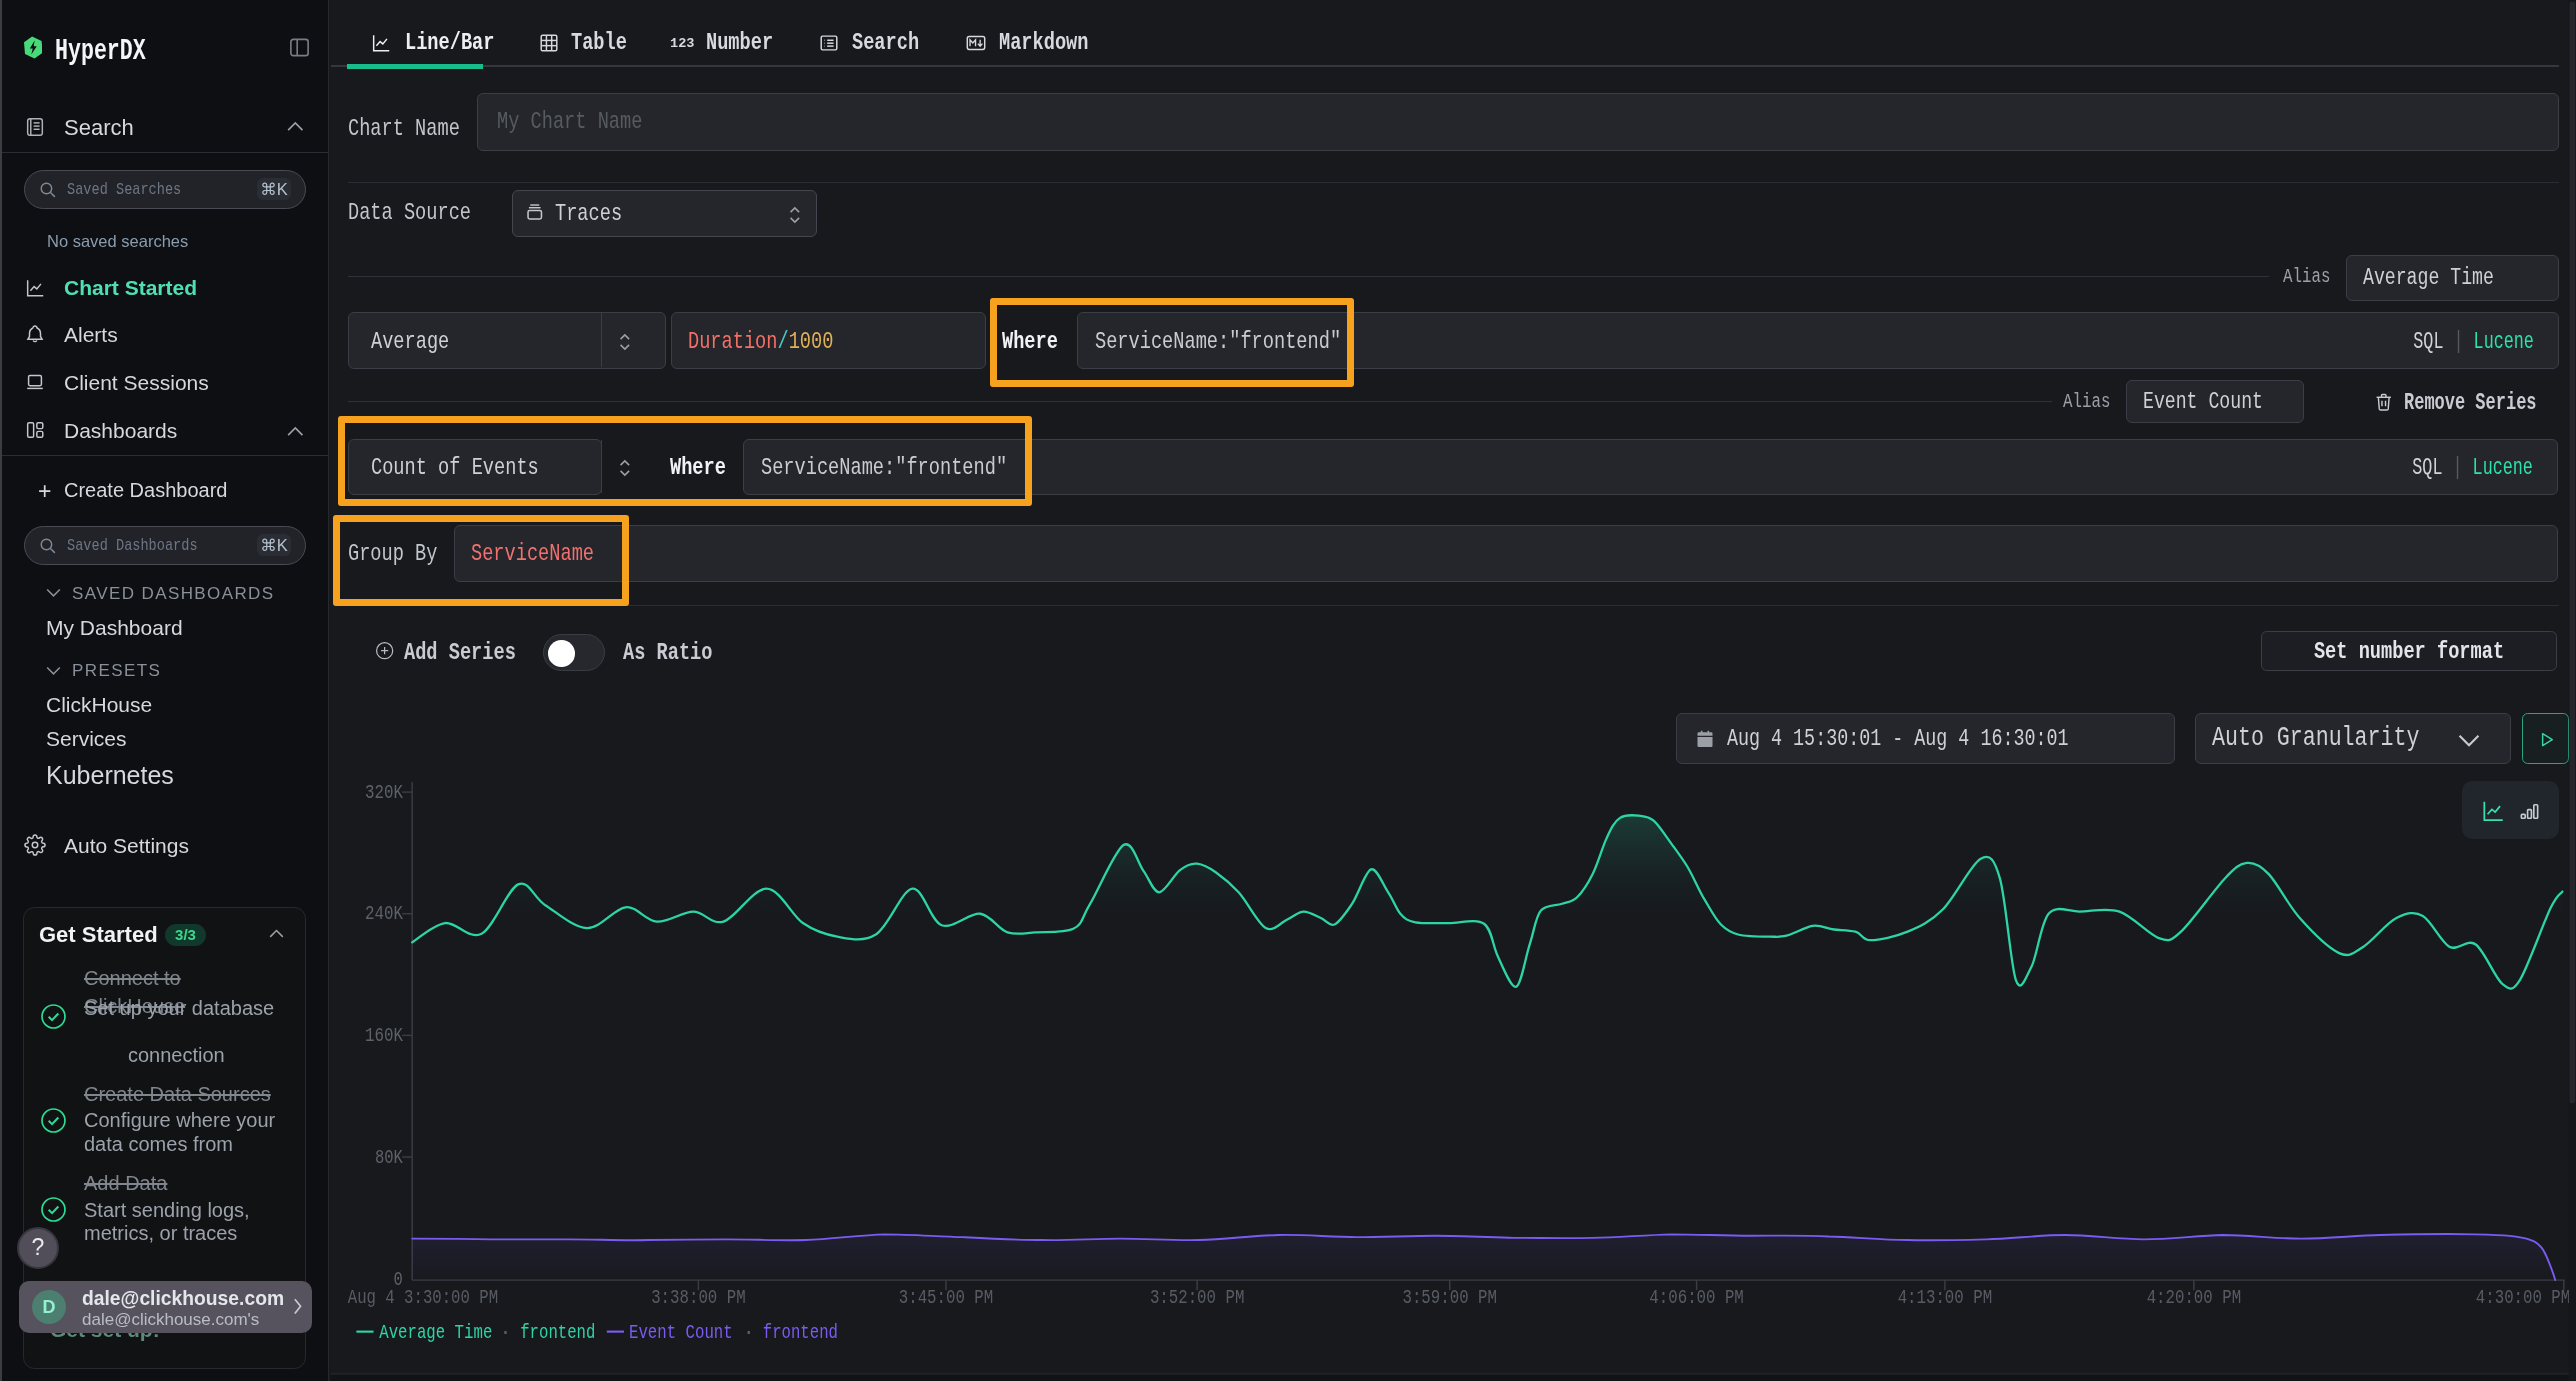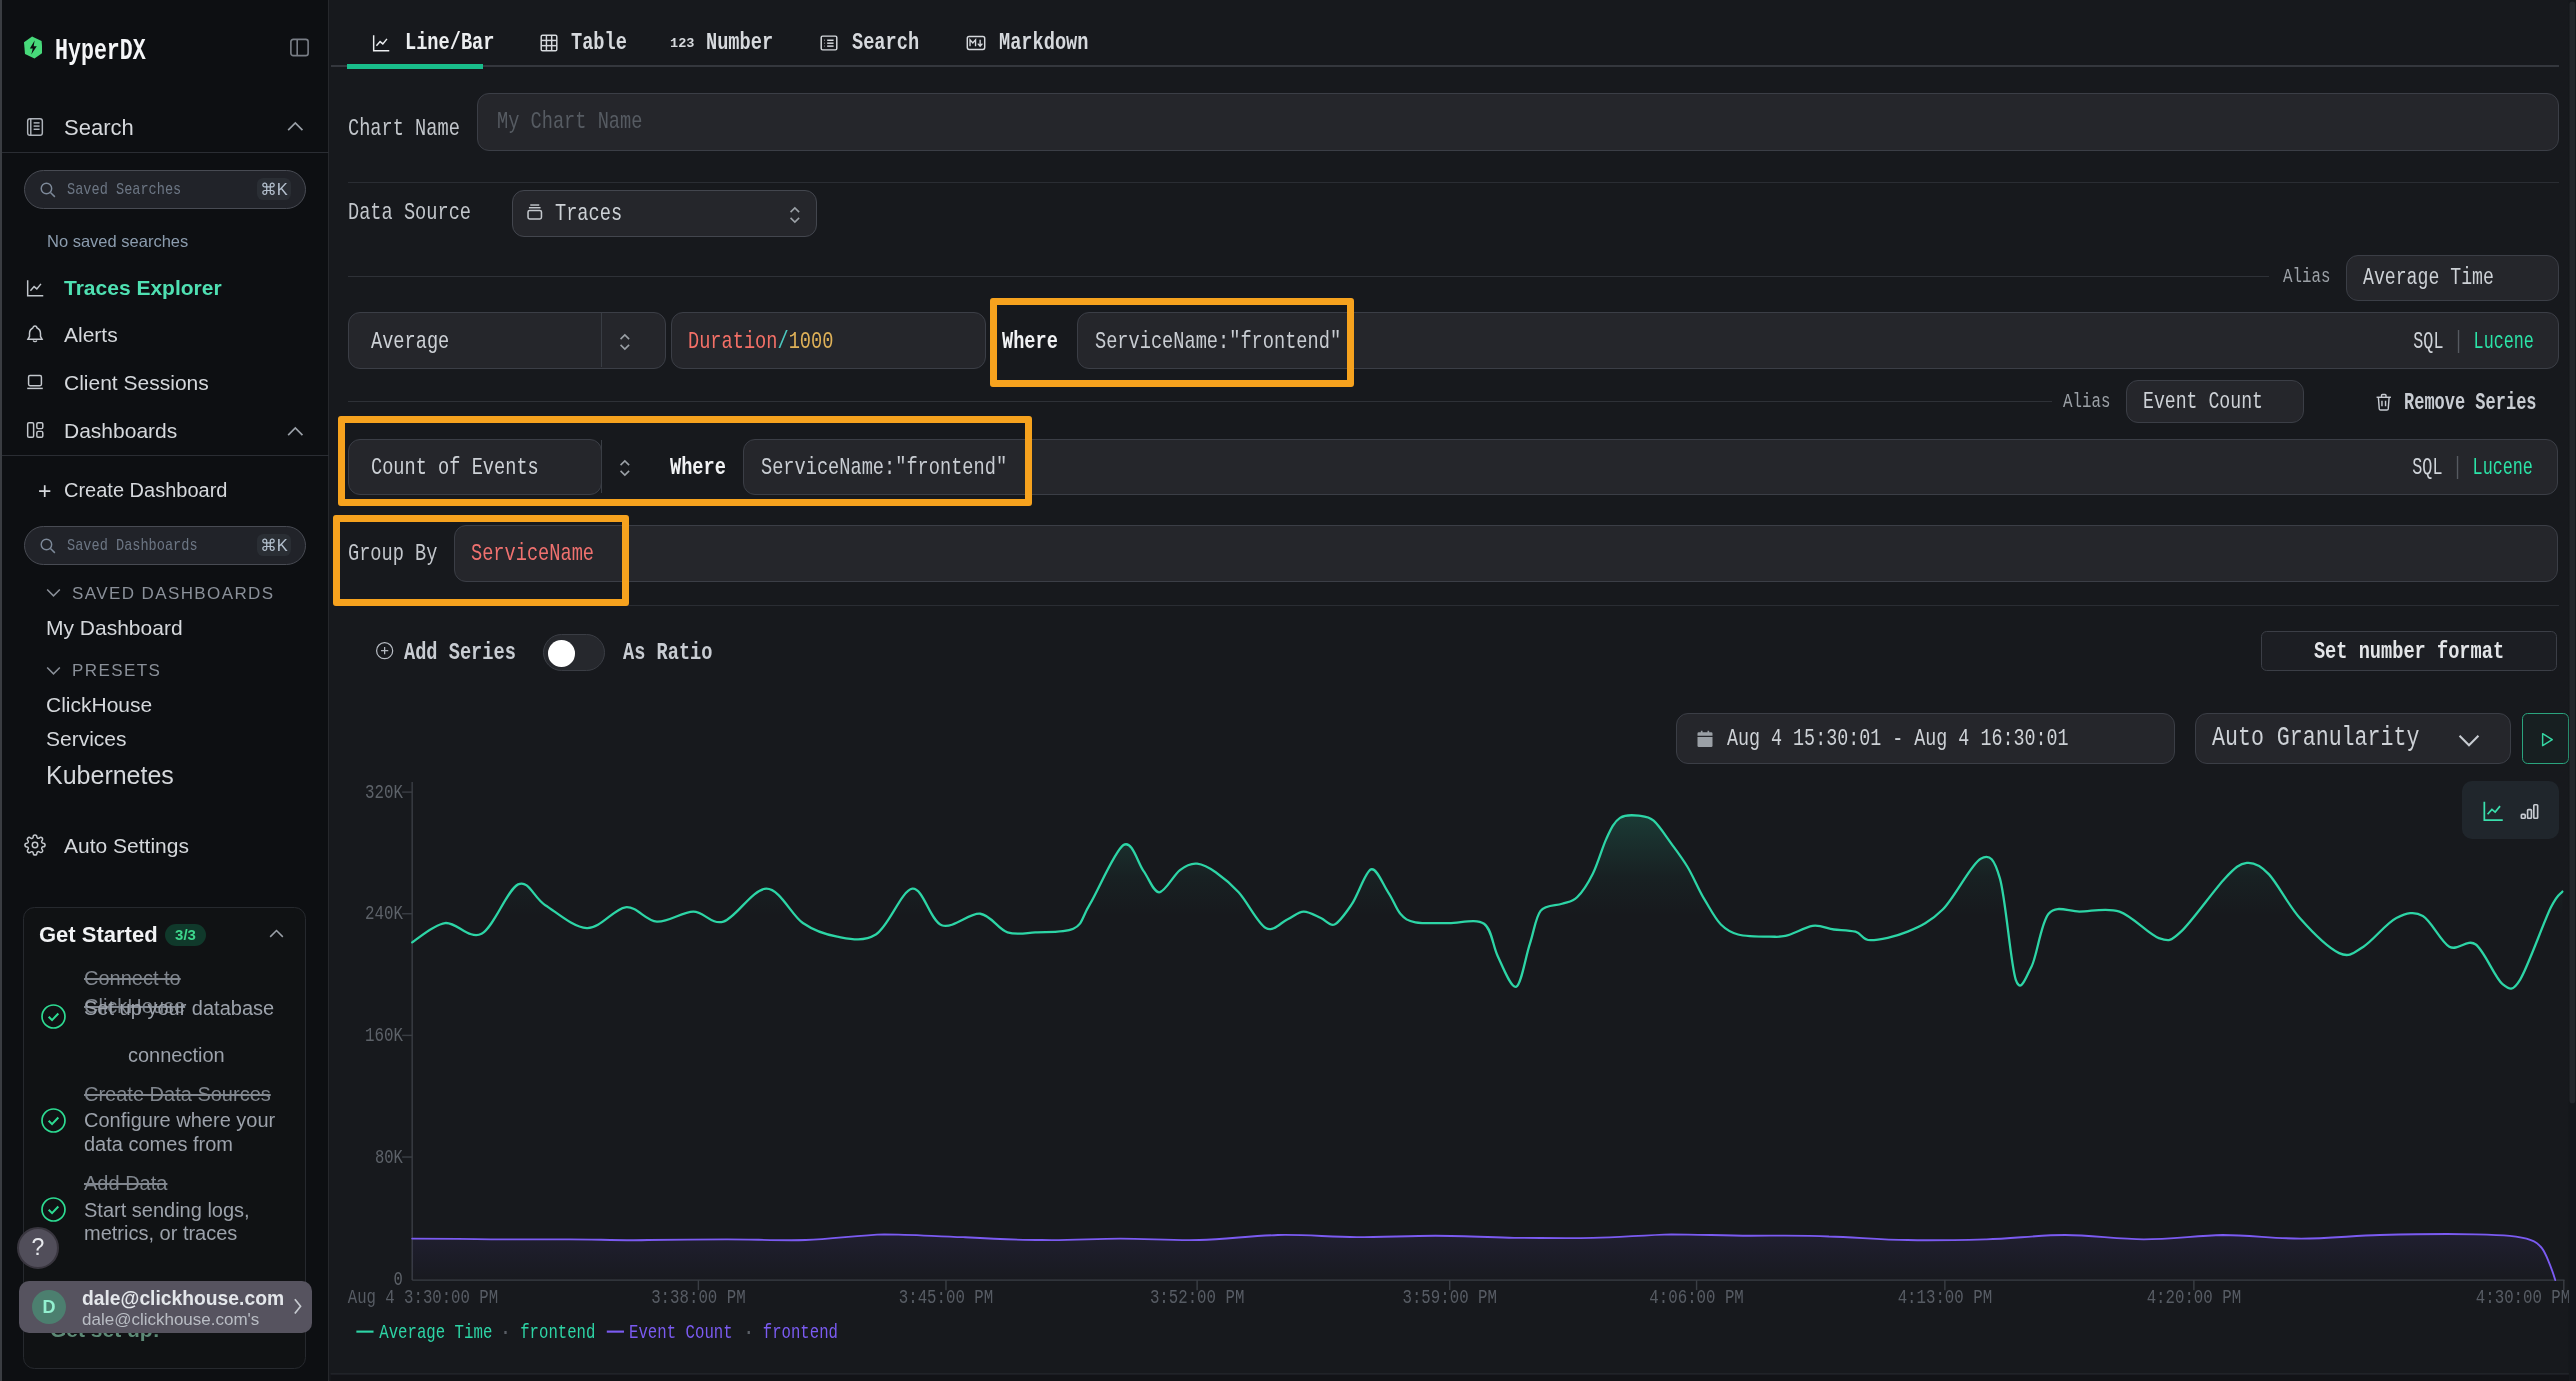--- a/index.html
+++ b/index.html
@@ -7,21 +7,21 @@
   body { background:#17191d; font-family:"Liberation Mono", monospace; position:relative; }
   .abs { position:absolute; }
   .sans { font-family:"Liberation Sans", sans-serif; }
   #sidebar { position:absolute; left:0; top:0; width:329px; height:1381px; background:#0d0f12; border-right:1.4px solid #26282c; }
   .sideleft { position:absolute; left:0; top:0; width:2.1px; height:1381px; background:#3a3d42; }
   .navtxt { font-family:"Liberation Sans", sans-serif; font-size:21px; color:#d5d8dc; }
   .pillinput { position:absolute; left:23.6px; width:282px; height:39px; border:1.4px solid #484b53; border-radius:20px; background:#212329; }
   .pillinput .ph { position:absolute; left:42px; top:8.6px; font-size:17px; color:#6c7684; font-family:"Liberation Mono", monospace; transform:scaleX(0.8); transform-origin:0 0; white-space:nowrap; }
   .kbd { position:absolute; right:13.6px; top:7.2px; width:34px; height:22px; background:#2a2e34; border-radius:6.4px; color:#b4c0ce; font-size:16.5px; font-family:"Liberation Sans", sans-serif; text-align:center; line-height:22px; }
   .sidehdr { font-family:"Liberation Sans", sans-serif; font-size:17px; letter-spacing:1.4px; color:#8a9099; }
-  .input { position:absolute; background:#25262b; border:1.4px solid #3b3e46; border-radius:12px; }
+  .input { position:absolute; background:#25262b; border:1.4px solid #3b3e46; border-radius:6px; }
   .itxt { font-size:23.6px; color:#cdd1d6; }
   .cx { transform:scaleX(0.79); transform-origin:0 50%; white-space:nowrap; }
   .cxc { transform:scaleX(0.79); transform-origin:50% 50%; white-space:nowrap; }
   .divider { position:absolute; height:1.4px; background:#2a2d33; }
   .orange { position:absolute; border:7.2px solid #f6a21e; border-radius:2.9px; z-index:50; }
   .lbl { font-size:23.6px; color:#c2c6cb; }
   svg { display:block; }
 </style>
 </head>
 <body>
@@ -56,21 +56,21 @@
       </svg>
     <span class="ph">Saved Searches</span>
     <span class="kbd">⌘K</span>
   </div>
   <div class="abs" style="left:47px; top:232px; font-size:16.5px; color:#8b9cae; font-family:'Liberation Sans',sans-serif;">No saved searches</div>
 
   <svg class="abs" style="left:23.6px; top:277px;" width="22" height="22" viewBox="0 0 24 24" fill="none" stroke="#c0c5cb" stroke-width="1.6">
       <path d="M4 3.5 L4 20.5 L21 20.5"></path>
       <polyline points="7,15 11,10.5 14,13 18.5,7.5"></polyline>
     </svg>
-  <div class="abs navtxt" style="left:64px; top:276px; color:#4fe0b2; font-weight:bold;">Traces Explorer</div>
+  <div class="abs navtxt" style="left:64px; top:276px; color:#4fe0b2; font-weight:bold;">Chart Started</div>
 
   <svg class="abs" style="left:23.6px; top:323px;" width="22" height="22" viewBox="0 0 24 24" fill="none" stroke="#c4c8cd" stroke-width="1.6">
       <path d="M10 5.2 a2,2 0 0 1 4 0 a7,7 0 0 1 4,6.3 v3.2 l1.7,3 h-15.4 l1.7,-3 v-3.2 a7,7 0 0 1 4,-6.3"></path>
       <path d="M10 19 a2.2,2.2 0 0 0 4 0" stroke-width="1.5"></path>
     </svg>
   <div class="abs navtxt" style="left:64px; top:323px;">Alerts</div>
 
   <svg class="abs" style="left:23.6px; top:371px;" width="22" height="22" viewBox="0 0 24 24" fill="none" stroke="#c4c8cd" stroke-width="1.6">
       <rect x="5" y="5" width="14" height="11" rx="1.5"></rect>
       <path d="M3.5 19 h17"></path>

